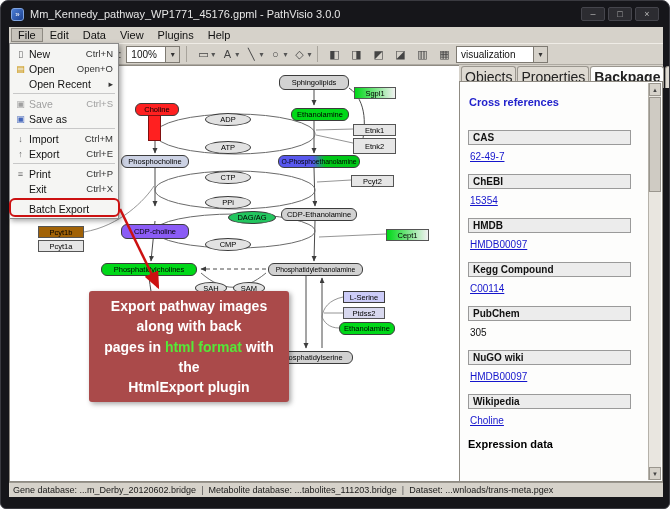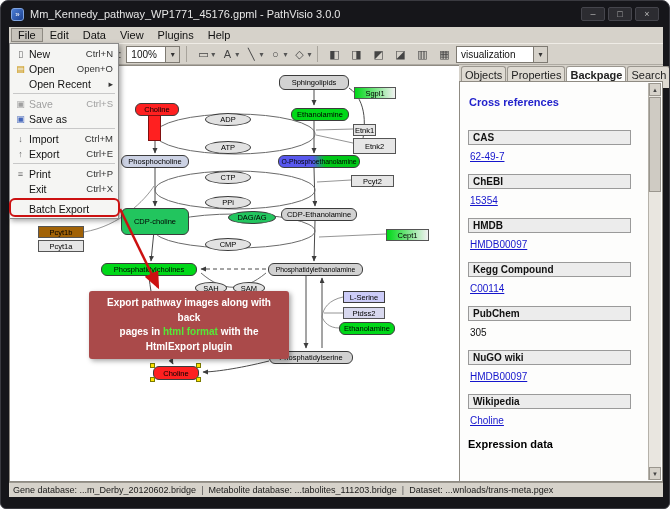--- a/index.html
+++ b/index.html
@@ -54,21 +54,21 @@
        justify-content:center; font-size:7.5px; color:#000; white-space:nowrap; z-index:2; }
   .rd { border-radius:6px; }
   .el { border-radius:50%; }
   .gene { border-color:#555; }
   .sm { font-size:6.8px; }
   .handle { position:absolute; width:5px; height:5px; background:#ffe400; border:1px solid #7a7a00; z-index:4; }
 
   
   .callout { position:absolute; left:80px; top:264px; width:200px; z-index:45;
              border-radius:3px; padding:5px 6px; text-align:center; color:#fff;
-             font-size:10px; font-weight:bold; line-height:1.45;
+             font-size:14px; font-weight:bold; line-height:1.45;
              box-shadow:2px 2px 5px rgba(0,0,0,.35); }
   .red-arrow-layer { position:absolute; left:0; top:0; width:654px; height:470px;
                      z-index:60; pointer-events:none; }
   .batch-highlight { position:absolute; left:0px; top:171px; width:111px; height:19px;
                      border:2px solid #cc1111; border-radius:6px; z-index:55; pointer-events:none; }
 
   
   .filemenu { position:absolute; left:0; top:16px; width:110px; background:#f5f5f3;
               border:1px solid #8a8a8a; box-shadow:2px 2px 5px rgba(0,0,0,.35);
               z-index:50; padding:2px 0; }
@@ -78,21 +78,21 @@
   .fm-item .sc { margin-left:auto; font-size:9.5px; color:#333; }
   .fm-item .sub { margin-left:auto; font-size:9px; color:#333; }
   .fm-item.disabled, .fm-item.disabled .sc, .fm-item.disabled .mi { color:#a0a0a0; }
   .fm-sep { height:1px; background:#c8c8c8; margin:2px 3px; }
   .c-folder { color:#c89000 !important; }
   .c-save { color:#4466bb !important; }
 
   
   .sidepanel { position:absolute; left:450px; top:38px; width:204px; height:417px; background:#d6d2ca; }
   .tabs { height:16px; display:flex; gap:1px; padding:1px 0 0 2px; }
-  .tab { font-size:11px; padding:2px 3px 19px 3px; background:#dedad2; border:1px solid #9a968e;
+  .tab { font-size:14px; padding:2px 3px 19px 3px; background:#dedad2; border:1px solid #9a968e;
          border-bottom:none; border-radius:3px 3px 0 0; color:#222; white-space:nowrap; }
   .tab.active { background:#fdfdfc; font-weight:bold; }
   .panel-body { position:absolute; left:0; top:16px; right:0; bottom:0; background:#fdfdfc;
                 border:1px solid #8f8b83; }
   .bp-scroll { position:absolute; right:1px; top:1px; bottom:1px; width:13px; background:#e9e6e0;
                border-left:1px solid #b5b1a9; }
   .sb-arrow { position:absolute; left:0; width:12px; height:13px; background:#d6d2ca; border:1px solid #9a968e;
               font-size:6px; text-align:center; line-height:12px; color:#444; }
   .sb-up { top:0; } .sb-down { bottom:0; }
   .sb-thumb { position:absolute; left:0; top:14px; width:12px; height:95px; background:#cfcbc3; border:1px solid #9a968e; }
@@ -219,29 +219,29 @@
           <path d="M376,168 L309,171"></path>
         </g>
       </svg>
 
       <div class="n rd" style="left: 269px; top: 9px; width: 70px; height: 15px; background: rgb(210, 210, 210);">Sphingolipids</div>
       <div class="n gene" style="left: 344px; top: 21px; width: 42px; height: 12px; background: linear-gradient(90deg, rgb(0, 216, 24), rgb(242, 242, 242));">Sgpl1</div>
       <div class="n rd" style="left: 125px; top: 37px; width: 44px; height: 13px; background: rgb(255, 32, 32);">Choline</div>
       <div class="n" style="left: 138px; top: 49px; width: 13px; height: 26px; border-color: rgb(128, 16, 16); background: rgb(255, 32, 32);"></div>
       <div class="n rd" style="left: 281px; top: 42px; width: 58px; height: 13px; background: rgb(0, 216, 24);">Ethanolamine</div>
       <div class="n el" style="left: 195px; top: 47px; width: 46px; height: 13px; background: rgb(226, 226, 226);">ADP</div>
-      <div class="n gene" style="left: 343px; top: 58px; width: 23px; height: 12px; background: rgb(230, 230, 230);">Etnk1</div>
+      <div class="n gene" style="left: 343px; top: 58px; width: 43px; height: 12px; background: rgb(230, 230, 230);">Etnk1</div>
       <div class="n gene" style="left: 343px; top: 72px; width: 43px; height: 16px; background: rgb(230, 230, 230);">Etnk2</div>
       <div class="n el" style="left: 195px; top: 75px; width: 46px; height: 13px; background: rgb(226, 226, 226);">ATP</div>
       <div class="n rd" style="left: 111px; top: 89px; width: 68px; height: 13px; background: rgb(204, 210, 228);">Phosphocholine</div>
       <div class="n rd sm" style="left: 268px; top: 89px; width: 82px; height: 13px; background: linear-gradient(90deg, rgb(88, 88, 238) 42%, rgb(0, 200, 24) 58%);">O-Phosphoethanolamine</div>
       <div class="n el" style="left: 195px; top: 105px; width: 46px; height: 13px; background: rgb(226, 226, 226); text-align: center;">CTP</div>
       <div class="n gene" style="left: 341px; top: 109px; width: 43px; height: 12px; background: rgb(230, 230, 230);">Pcyt2</div>
       <div class="n el" style="left: 195px; top: 130px; width: 46px; height: 13px; background: rgb(226, 226, 226);">PPi</div>
-      <div class="n rd" style="left: 111px; top: 142px; width: 68px; height: 27px; background: #22c55e;">CDP-choline</div>
+      <div class="n rd" style="left: 111px; top: 158px; width: 68px; height: 15px; background: #8b5cf6;">CDP-choline</div>
       <div class="n el" style="left: 218px; top: 145px; width: 48px; height: 13px; background: #22c55e;">DAG/AG</div>
       <div class="n rd" style="left: 271px; top: 142px; width: 76px; height: 13px; background: rgb(210, 210, 210);">CDP-Ethanolamine</div>
       <div class="n gene" style="left: 376px; top: 163px; width: 43px; height: 12px; background: linear-gradient(90deg, rgb(0, 216, 24), rgb(242, 242, 242));">Cept1</div>
       <div class="n el" style="left: 195px; top: 172px; width: 46px; height: 13px; background: rgb(226, 226, 226);">CMP</div>
       <div class="n gene" style="left: 28px; top: 160px; width: 46px; height: 12px; background: #a16207;">Pcyt1b</div>
       <div class="n gene" style="left: 28px; top: 174px; width: 46px; height: 12px; background: rgb(230, 230, 230);">Pcyt1a</div>
       <div class="n rd" style="left: 91px; top: 197px; width: 96px; height: 13px; background: rgb(0, 216, 24);">Phosphatidylcholines</div>
       <div class="n rd sm" style="left: 258px; top: 197px; width: 95px; height: 13px; background: rgb(210, 210, 210);">Phosphatidylethanolamine</div>
       <div class="n el" style="left: 185px; top: 216px; width: 32px; height: 12px; background: rgb(226, 226, 226);">SAH</div>
       <div class="n el" style="left: 223px; top: 216px; width: 32px; height: 12px; background: rgb(226, 226, 226);">SAM</div>

